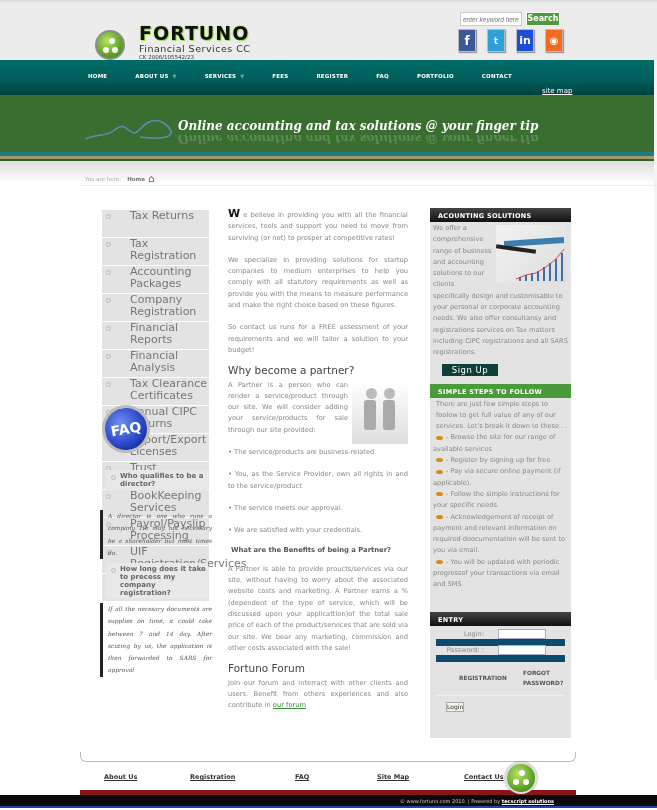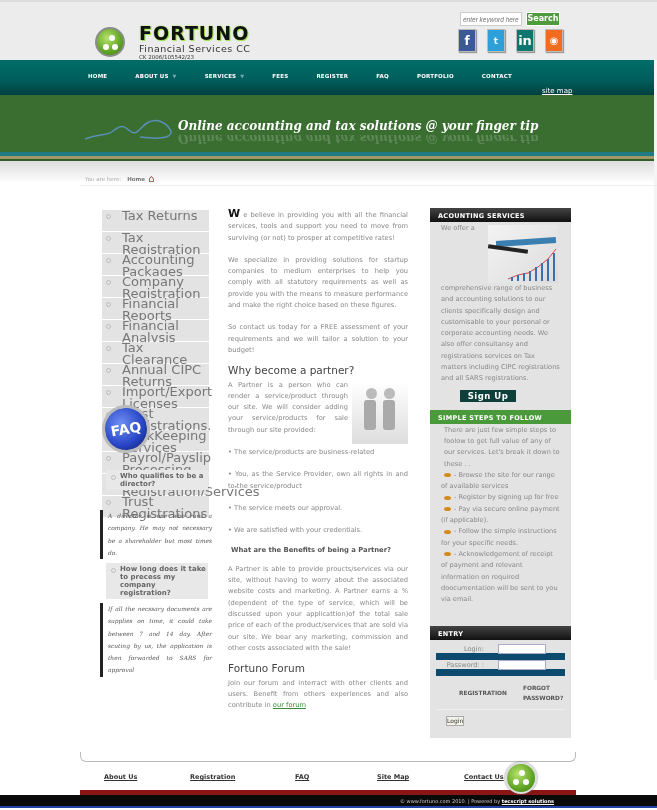--- a/index.html
+++ b/index.html
@@ -1,20 +1,20 @@
 <!DOCTYPE html>
 <html><head>
 <meta charset="utf-8">
 <style>
   *{box-sizing:border-box;margin:0;padding:0}
   body{width:657px;height:810px;overflow:hidden;background:#fff;font-family:"DejaVu Sans",sans-serif;color:#888;position:relative}
   a{color:inherit}
   
   .topbar{position:absolute;left:0;top:0;width:657px;height:60px;background:#ececec;border-top:2px solid #ddd}
-  .logo{position:absolute;left:95px;top:22px;display:flex;align-items:center}
+  .logo{position:absolute;left:95px;top:22px;display:flex;align-items:flex-end}
   .logo-ball{width:30px;height:30px;border-radius:50%;background:radial-gradient(circle at 40% 35%,#b6e36a,#5fa424 60%,#3b7a14);border:2px solid #8c8c8c;position:relative}
   .logo-ball i{position:absolute;width:6px;height:6px;border-radius:50%;background:#fff}
   .logo-text{margin-left:14px;line-height:1}
   .logo-name{font-family:"DejaVu Sans",sans-serif;font-weight:bold;font-size:19px;letter-spacing:1px;color:#111;text-shadow:0 0 2px #9fe24e,1px 1px 0 #9fe24e;display:block}
   .logo-sub{font-size:9.5px;color:#333;letter-spacing:.5px;display:block;margin-top:1px}
   .logo-reg{font-size:5.5px;color:#333;display:block;margin-top:1px}
   .search{position:absolute;left:460px;top:10px;display:flex;align-items:flex-start}
   .search input{width:62px;height:14px;border:1px solid #ccc;font-size:6.5px;font-style:italic;padding-left:2px;color:#333}
   .search-btn{margin-left:4px;width:34px;height:14px;background:#4e9a3d;color:#fff;font-size:8px;font-weight:bold;border:1px solid #fff;text-align:center;line-height:12px}
   .social{position:absolute;top:27px;display:flex;gap:11px;left:458px}
@@ -32,43 +32,43 @@
   .stripe1{position:absolute;left:0;top:152px;width:657px;height:4px;background:#227a84}
   .stripe2{position:absolute;left:0;top:156px;width:657px;height:3px;background:#a29a66}
   .stripe3{position:absolute;left:0;top:159px;width:657px;height:2px;background:#315e28}
   .shade{position:absolute;left:0;top:161px;width:657px;height:22px;background:linear-gradient(#ddd,#fff)}
   .breadcrumb{position:absolute;left:85px;top:176px;font-size:5.5px;color:#aaa;display:flex;align-items:center}
   .breadcrumb b{color:#777;margin-left:6px}
   .home-icon{margin-left:3px;color:#b33;font-size:10px;line-height:6px}
   .bc-line{position:absolute;left:80px;top:185px;width:577px;height:1px;background:#eee}
   
   .svc{position:absolute;left:102px;top:210px;width:107px}
-  .svc-item{height:22px;background:#e3e3e3;border-bottom:1px solid #fff;font-size:13px;color:#777;padding-left:20px;line-height:11.5px;position:relative}
+  .svc-item{height:28px;background:#e3e3e3;border-bottom:1px solid #fff;font-size:11px;color:#777;padding-left:28px;line-height:11.5px;position:relative}
   .svc-item:before{content:"";position:absolute;left:4px;top:4px;width:3px;height:3px;border:1px solid #bbb;border-radius:50%}
   .faq-btn{position:absolute;left:102px;top:405px;width:48px;height:48px;border-radius:50%;background:radial-gradient(circle at 40% 35%,#6f8ff5,#2644c4 60%,#111a55);border:3px solid #bbb;color:#fff;font-weight:bold;font-size:14px;display:flex;align-items:center;justify-content:center;transform:rotate(-10deg)}
   .q{position:absolute;left:106px;width:102px;background:#e8e8e8;font-size:7px;font-weight:bold;color:#666;padding:2px 0 2px 14px;line-height:8px;position:absolute}
   .q:before{content:"";position:absolute;left:5px;top:5px;width:3px;height:3px;border:1px solid #bbb;border-radius:50%}
   .ans{position:absolute;left:100px;width:112px;border-left:3px solid #222;padding-left:5px;font-family:"DejaVu Serif",serif;font-style:italic;font-size:5.9px;color:#555;line-height:12.3px;text-align:justify}
   
   .center{position:absolute;left:228px;top:208px;width:180px;font-size:6.7px;color:#888;line-height:11.3px;text-align:justify}
   .center p{margin-bottom:11px}
   .dropcap{font-size:11px;font-weight:bold;color:#111}
   .center h2{font-weight:normal;font-size:10.5px;color:#444;margin:-2px 0 3px}
   .center h3{font-size:6.8px;color:#555;font-weight:bold;margin:-3px 0 8px 3px}
   .handshake{float:right;width:56px;height:62px;margin:2px 0 2px 4px;background:linear-gradient(#fff,#ddd);position:relative}
   .handshake i{position:absolute;width:11px;height:11px;border-radius:50%;background:#bbb;top:6px}
   .handshake b{position:absolute;width:12px;height:30px;background:#aaa;top:18px;border-radius:3px}
   .link-green{color:#3a8a3a;text-decoration:underline}
   
   .right{position:absolute;left:430px;top:208px;width:141px;background:#e3e3e3;height:530px}
   .rhead-dark{height:14px;background:linear-gradient(#444,#111);color:#fff;font-size:6.5px;font-weight:bold;padding:4px 0 0 8px;letter-spacing:.3px}
   .rhead-green{height:14px;background:#4a9a3c;color:#fff;font-size:6.5px;font-weight:bold;padding:4px 0 0 8px;letter-spacing:.3px}
-  .rtext{font-size:6.6px;color:#888;line-height:11.3px;padding:1px 11px}
+  .rtext{font-size:6.6px;color:#888;line-height:11.3px;padding:1px 3px}
   .chartimg{float:right;width:70px;height:58px;margin:2px 2px 0 3px;background:linear-gradient(135deg,#f3f3f3,#dcdcdc);position:relative;overflow:hidden}
-  .signup{display:block;width:56px;height:12px;margin:4px 0 8px 30px;background:#0f3f3a;color:#fff;font-weight:bold;font-size:8.5px;text-align:center;line-height:12px;letter-spacing:.5px}
+  .signup{display:block;width:56px;height:12px;margin:4px 0 8px 12px;background:#0f3f3a;color:#fff;font-weight:normal;font-size:8.5px;text-align:center;line-height:12px;letter-spacing:.5px}
   .step{padding-left:3px}
   .bullet{display:inline-block;width:7px;height:4px;background:#d58a1a;border-radius:50%;margin:0 3px 0 3px;vertical-align:middle}
   .login-row{display:flex;align-items:center;height:16px;border-bottom:7px solid #0c4a6e;margin:0 6px}
   .login-row label{width:62px;text-align:right;font-size:6.6px;color:#888;padding-right:14px}
   .login-row input{width:48px;height:10px;border:1px solid #aac;background:#fff}
   .login-links{display:flex;font-size:5.8px;font-weight:bold;color:#555;height:34px;align-items:center;padding-left:23px;border-bottom:1px solid #eee;margin:0 6px}
   .login-btn{margin:6px 0 0 16px;width:18px;height:10px;background:#f3f3e8;border:1px solid #aaa;font-size:6px;color:#333;text-align:center;line-height:8px}
   
   .footline{position:absolute;left:80px;top:752px;width:496px;height:10px;border-bottom:1px solid #bbb;border-left:1px solid #bbb;border-right:1px solid #bbb;border-radius:0 0 6px 6px}
   .flinks{position:absolute;top:773px;font-size:6.5px;font-weight:bold;color:#333;text-decoration:underline}
@@ -96,21 +96,21 @@
       <span class="logo-reg">CK 2006/105542/23</span>
     </div>
   </div>
   <div class="search">
     <input type="text" placeholder="enter keyword here" style="">
     <div class="search-btn">Search</div>
   </div>
   <div class="social">
     <div class="soc" style="background:#3b5998">f</div>
     <div class="soc" style="background:#2d9fd9;font-size:9px">t</div>
-    <div class="soc" style="background:#0f766e;font-size:13px">in</div>
+    <div class="soc" style="background:#1d4ed8;font-size:11px">in</div>
     <div class="soc" style="background:#f26b21;font-size:10px">◉</div>
   </div>
 </div>
 
 <div class="nav">
   <ul>
     <li><span>HOME</span></li>
     <li><span>ABOUT US</span><span class="caret">▼</span></li>
     <li><span>SERVICES</span><span class="caret">▼</span></li>
     <li><span>FEES</span></li>
@@ -162,41 +162,41 @@
 <div class="faq-btn">FAQ</div>
 
 <div class="q" style="top:470px">Who qualifies to be a director?</div>
 <div class="ans" style="top:510px">A director is one who runs a company. He may not necessary be a shareholder but most times do.</div>
 <div class="q" style="top:563px">How long does it take to precess my company registration?</div>
 <div class="ans" style="top:603px">If all the necssary documents are supplies on time, it could take between 7 and 14 day. After scuting by us, the application is then forwarded to SARS for approval</div>
 
 <div class="center">
   <p><span class="dropcap">W</span> <span>e believe in providing you with all the financial services, tools and support you need to move from surviving (or not) to prosper at competitive rates!</span></p>
   <p>We specialize in providing solutions for startup companies to medium enterprises to help you comply with all statutory requirements as well as provide you with the means to measure performance and make the right choice based on these figures.</p>
-  <p>So contact us today for a FREE assessment of your requirements and we will tailor a solution to your budget!</p>
+  <p>So contact us runs for a FREE assessment of your requirements and we will tailor a solution to your budget!</p>
   <h2>Why become a partner?</h2>
   <div class="handshake">
     <i style="left:14px"></i>
       <i style="left:32px"></i>
       <b style="left:12px"></b>
       <b style="left:31px"></b>
   </div>
   <p>A Partner is a person who can render a service/product through our site. We will consider adding your service/products for sale through our site provided:</p>
   <p>• The service/products are business-related</p>
   <p>• You, as the Service Provider, own all rights in and to the service/product</p>
   <p>• The service meets our approval.</p>
   <p>• We are satisfied with your credentials.</p>
   <h3>What are the Benefits of being a Partner?</h3>
   <p>A Partner is able to provide proucts/services via our site, without having to worry about the associated website costs and marketing. A Partner earns a % (dependent of the type of service, which will be discussed upon your applicattion)of the total sale price of each of the product/services that are sold via our site. We bear any marketing, commission and other costs associated with the sale!</p>
   <h2>Fortuno Forum</h2>
   <p><span>Join our forum and interract with other clients and users. Benefit from others experiences and also contribute in</span> <a class="link-green">our forum</a></p>
 </div>
 
 <div class="right">
-  <div class="rhead-dark">ACOUNTING SERVICES</div>
+  <div class="rhead-dark">ACOUNTING SOLUTIONS</div>
   <div class="rtext">
     <div class="chartimg">
       <div style="position:absolute;left:8px;top:14px;width:60px;height:6px;background:#3b7fb0;transform:rotate(-4deg)"></div>
       <div style="position:absolute;left:0;top:22px;width:40px;height:4px;background:#222;transform:rotate(8deg)"></div>
       <svg style="position:absolute;left:20px;top:22px" width="50" height="34">
           <path d="M0 32 L10 28 L20 26 L30 20 L40 12 L48 2" stroke="#d44" fill="none"></path>
           <g stroke="#3b6fb0" stroke-width="2">
             <line x1="4" y1="34" x2="4" y2="30"></line>
             <line x1="10" y1="34" x2="10" y2="28"></line>
             <line x1="16" y1="34" x2="16" y2="26"></line>
@@ -214,20 +214,21 @@
   <a class="signup">Sign Up</a>
 
   <div class="rhead-green">SIMPLE STEPS TO FOLLOW</div>
   <div class="rtext">
     <div class="step">There are just few simple steps to foolow to get full value of any of our services. Let's break it down to these . .</div>
     <div><span class="bullet"></span><span>- Browse the site for our range of available services</span></div>
     <div><span class="bullet"></span><span>- Register by signing up for free</span></div>
     <div><span class="bullet"></span><span>- Pay via secure online payment (if applicable).</span></div>
     <div><span class="bullet"></span><span>- Follow the simple instructions for your specific needs.</span></div>
     <div><span class="bullet"></span><span>- Acknowledgement of receipt of payment and relevant information on required doocumentation will be sent to you via email.</span></div>
+    <div><span class="bullet"></span><span>- You will be updated with periodic progressof your transactions via email and SMS</span></div>
   </div>
 
   <div class="rhead-dark" style="margin-top:20px">ENTRY</div>
   <div style="height:4px"></div>
   <div class="login-row">
     <label>Login:</label>
     <input type="text" value="" style="">
   </div>
   <div class="login-row">
     <label>Password: :</label>

